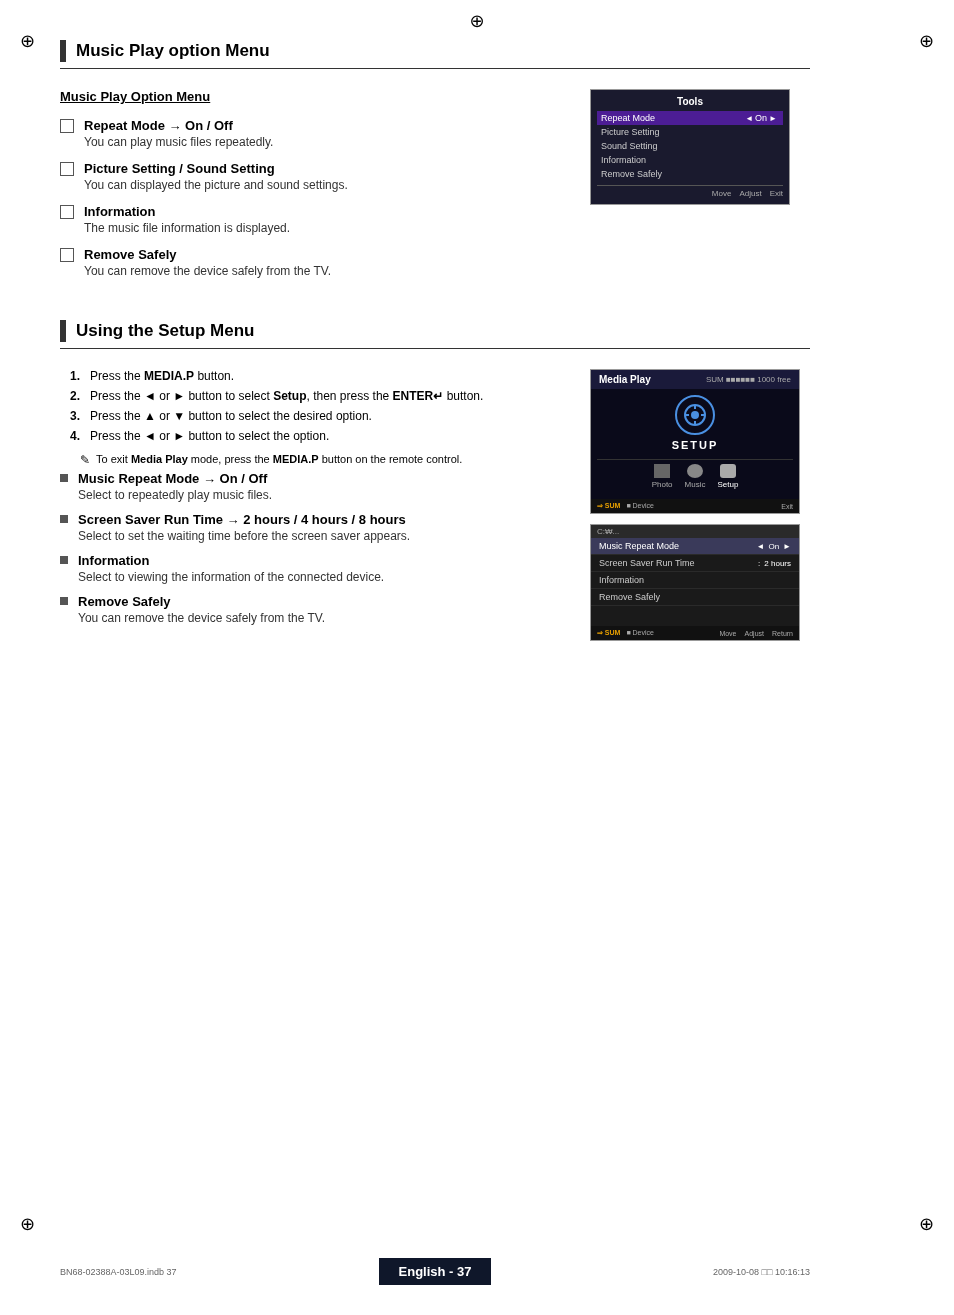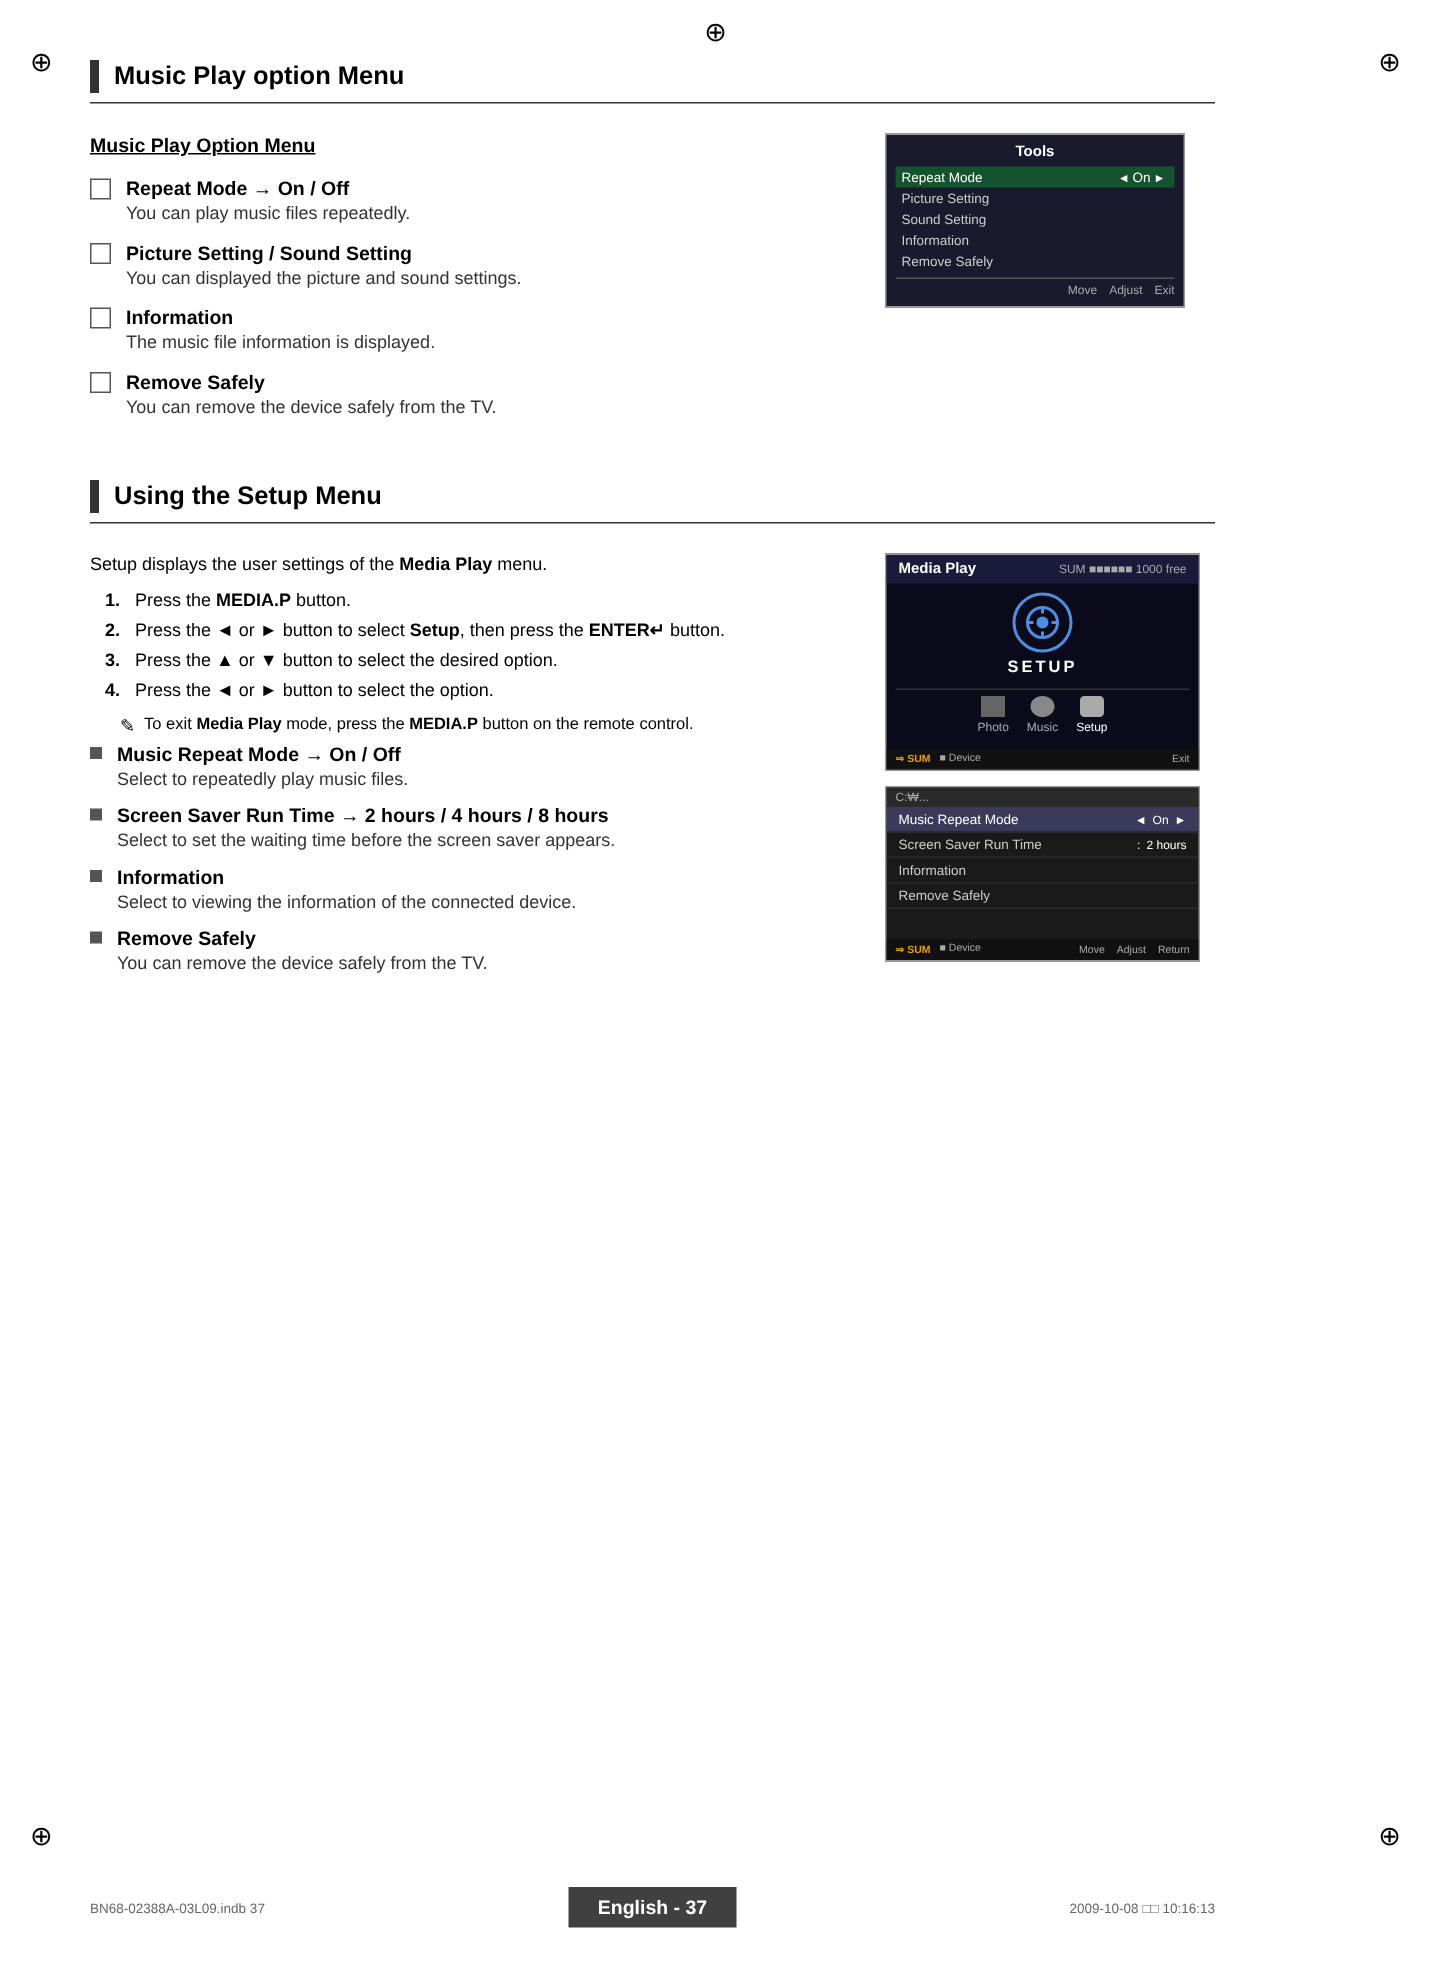--- a/index.html
+++ b/index.html
@@ -108,21 +108,21 @@
       margin-bottom: 4px;
     }
     .tools-item {
       display: flex;
       align-items: center;
       padding: 2px 4px;
       font-size: 9px;
       color: #ccc;
     }
     .tools-item.selected {
-      background: #14532d;
+      background: #4c1d95;
       color: #fff;
     }
     .tools-item-label { flex: 1; }
     .tools-item-value {
       color: #fff;
       font-size: 9px;
     }
     .tools-arrow {
       color: #fff;
       font-size: 8px;
@@ -354,21 +354,21 @@
     .page-footer {
       position: absolute;
       bottom: 30px;
       left: 0;
       right: 0;
       display: flex;
       align-items: center;
       justify-content: center;
     }
     .footer-badge {
-      background: #404040;
+      background: #0f172a;
       color: #fff;
       padding: 6px 20px;
       font-size: 13px;
       font-weight: bold;
     }
     .footer-left-info {
       position: absolute;
       left: 60px;
       font-size: 9px;
       color: #666;
@@ -465,23 +465,20 @@
   </div>
 
   <div class="section2">
     <div class="section-header">
       <div class="section-bar"></div>
       <span class="section-title">Using the Setup Menu</span>
     </div>
 
     <div class="content-area">
       <div class="content-left">
-        <p style="font-size:12px; margin-bottom:10px;">
-          Setup displays the user settings of the <span class="inline-bold">Media Play</span> menu.
-        </p>
 
         <div class="numbered-list">
           <div class="numbered-item">
             <span class="num-label">1.</span>
             <span class="num-content">Press the <span class="inline-bold">MEDIA.P</span> button.</span>
           </div>
           <div class="numbered-item">
             <span class="num-label">2.</span>
             <span class="num-content">Press the ◄ or ► button to select <span class="inline-bold">Setup</span>, then press the <span class="inline-bold">ENTER↵</span> button.</span>
           </div>

